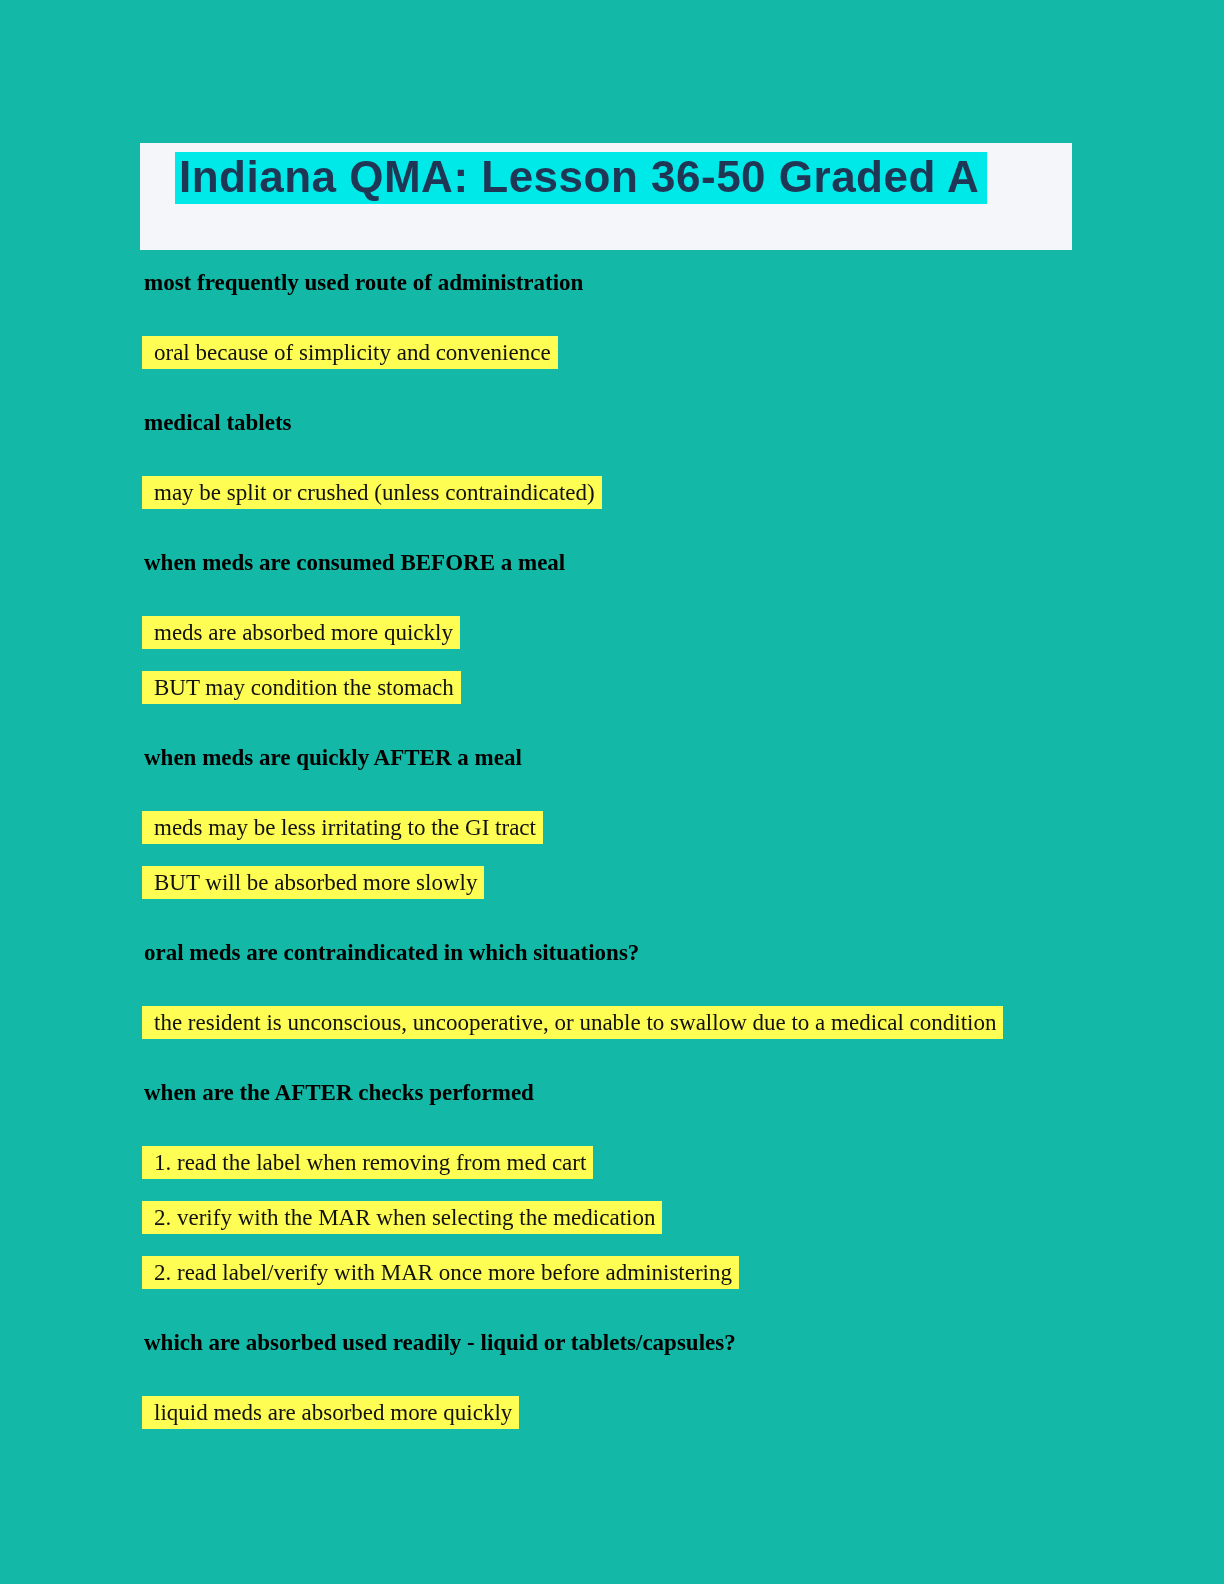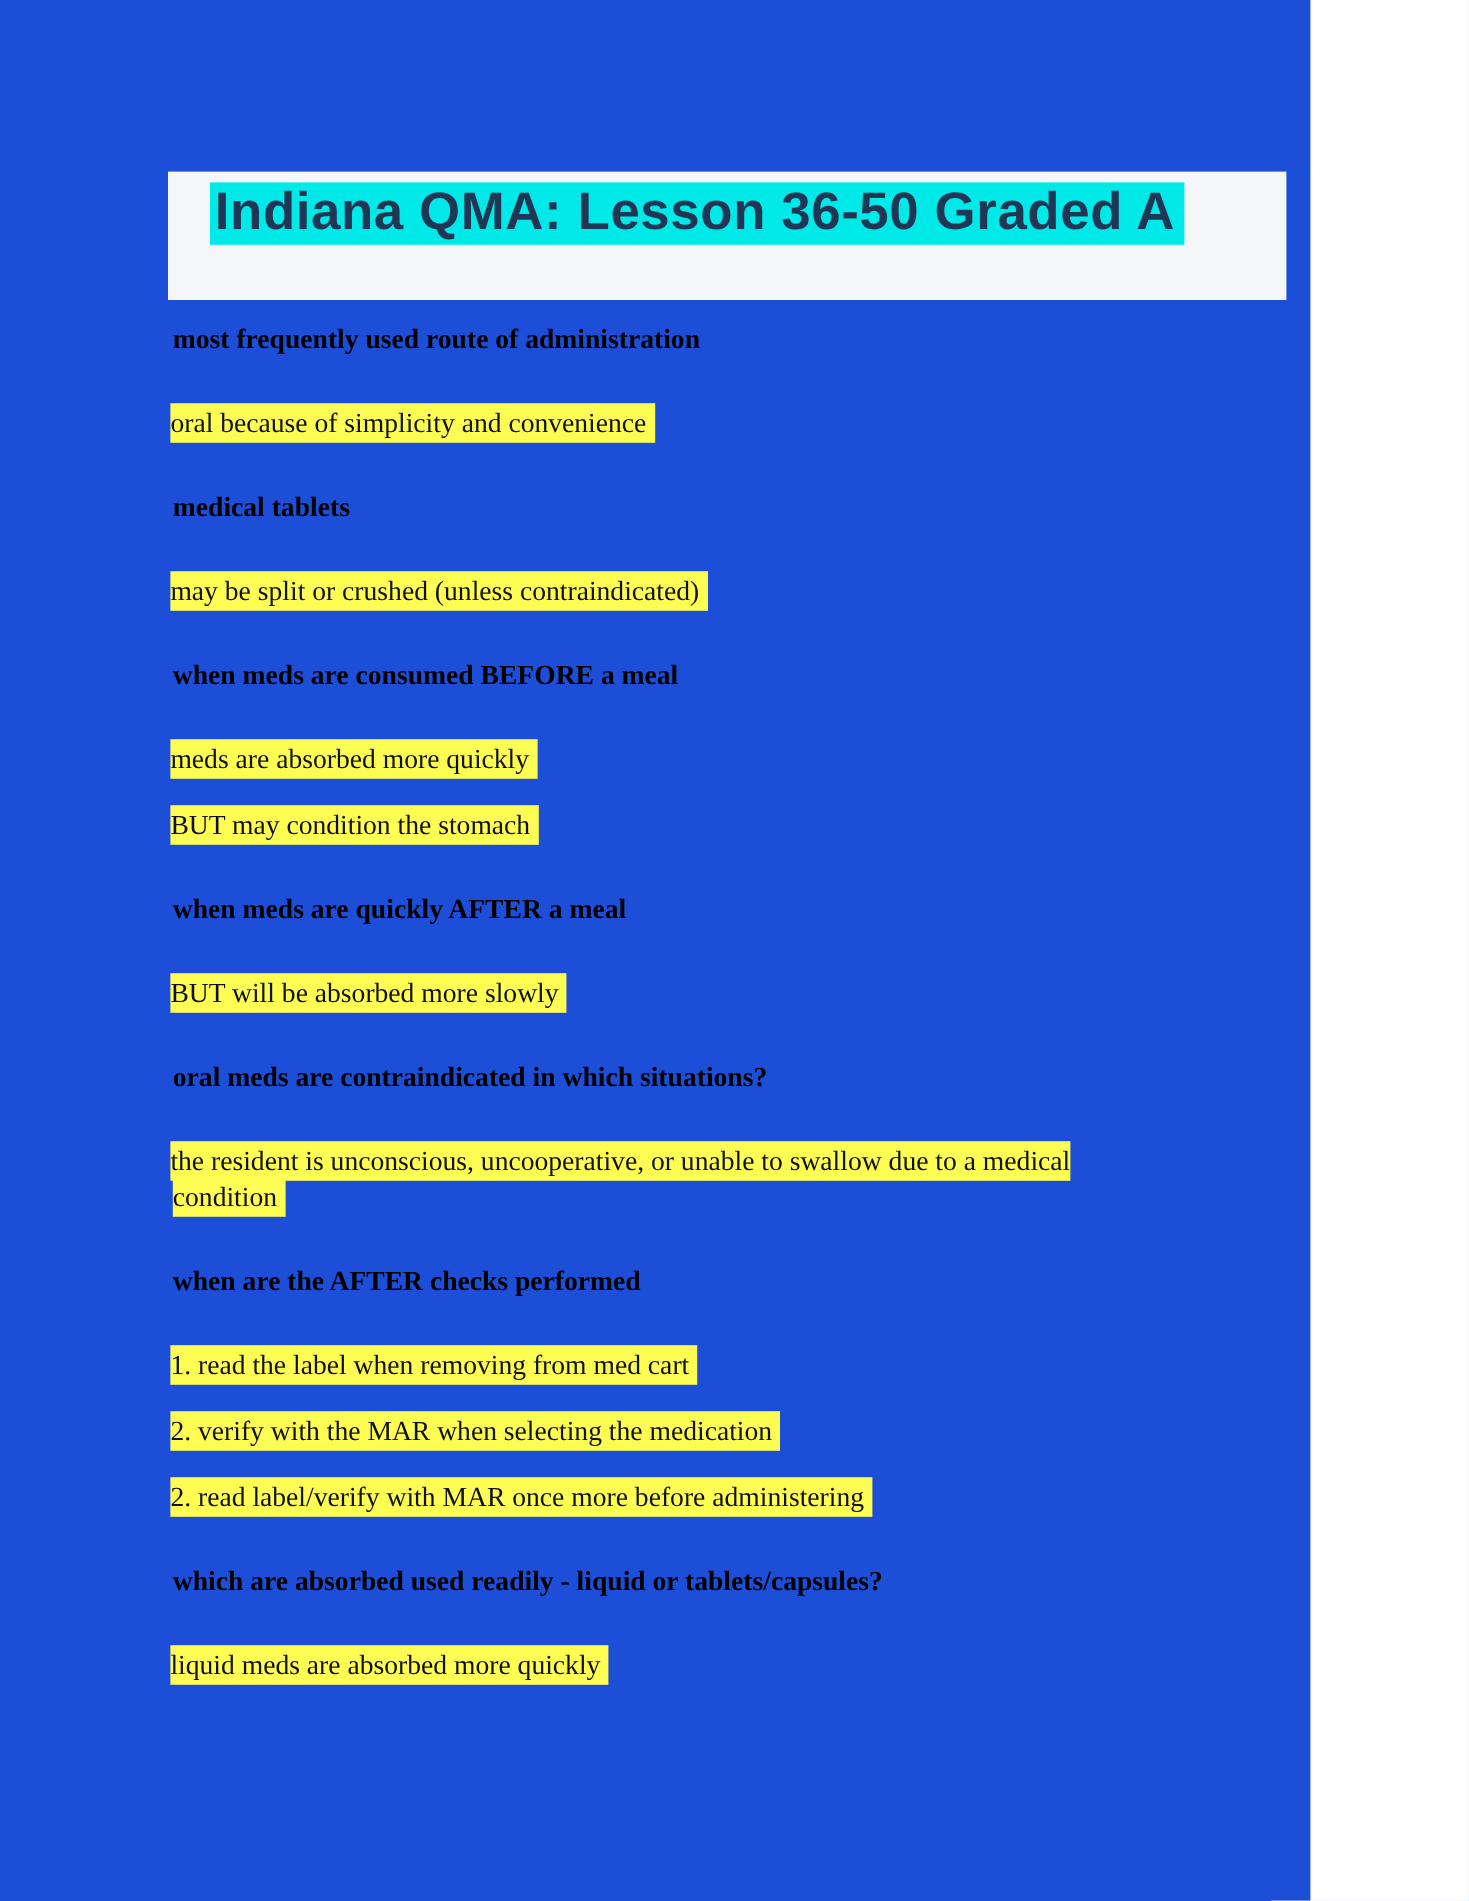--- a/index.html
+++ b/index.html
@@ -2,25 +2,25 @@
 <html><head>
 <meta charset="utf-8">
 <style>
   html, body {
     margin: 0;
     padding: 0;
     background: #ffffff;
   }
   .page {
     position: relative;
-    width: 1092px;
+    width: 1224px;
     min-height: 1584px;
     box-sizing: border-box;
     padding: 143px 144px 60px 144px;
-    background: #1d4ed8;
+    background: #14b8a6;
     font-family: "Liberation Serif", serif;
     color: #000000;
   }
   .title-band {
     width: 932px;
     margin-left: -4px;
     background: #f4f6fa;
     padding: 5px 0 45px 0;
     box-sizing: border-box;
   }
@@ -56,21 +56,21 @@
   .a {
     margin-top: 40px !important;
     font-weight: 400;
   }
   .a + .a {
     margin-top: 25px !important;
   }
   .a mark {
     background: #fdfd53;
     color: #111111;
-    padding: 4px 7px 4px 0;
+    padding: 4px 7px 4px 12px;
     margin-left: -2px;
   }
 </style>
 </head>
 <body>
 
 <div class="page">
 
   <header class="title-band">
     <h1 class="title"><span class="title-hl">Indiana QMA: Lesson 36-50 Graded A</span></h1>
@@ -82,20 +82,21 @@
     <p class="a"><mark>oral because of simplicity and convenience</mark></p>
 
     <p class="q">medical tablets</p>
     <p class="a"><mark>may be split or crushed (unless contraindicated)</mark></p>
 
     <p class="q">when meds are consumed BEFORE a meal</p>
     <p class="a"><mark>meds are absorbed more quickly</mark></p>
     <p class="a"><mark>BUT may condition the stomach</mark></p>
 
     <p class="q">when meds are quickly AFTER a meal</p>
+    <p class="a"><mark>meds may be less irritating to the GI tract</mark></p>
     <p class="a"><mark>BUT will be absorbed more slowly</mark></p>
 
     <p class="q">oral meds are contraindicated in which situations?</p>
     <p class="a"><mark>the resident is unconscious, uncooperative, or unable to swallow due to a medical condition</mark></p>
 
     <p class="q">when are the AFTER checks performed</p>
     <p class="a"><mark>1. read the label when removing from med cart</mark></p>
     <p class="a"><mark>2. verify with the MAR when selecting the medication</mark></p>
     <p class="a"><mark>2. read label/verify with MAR once more before administering</mark></p>
 

